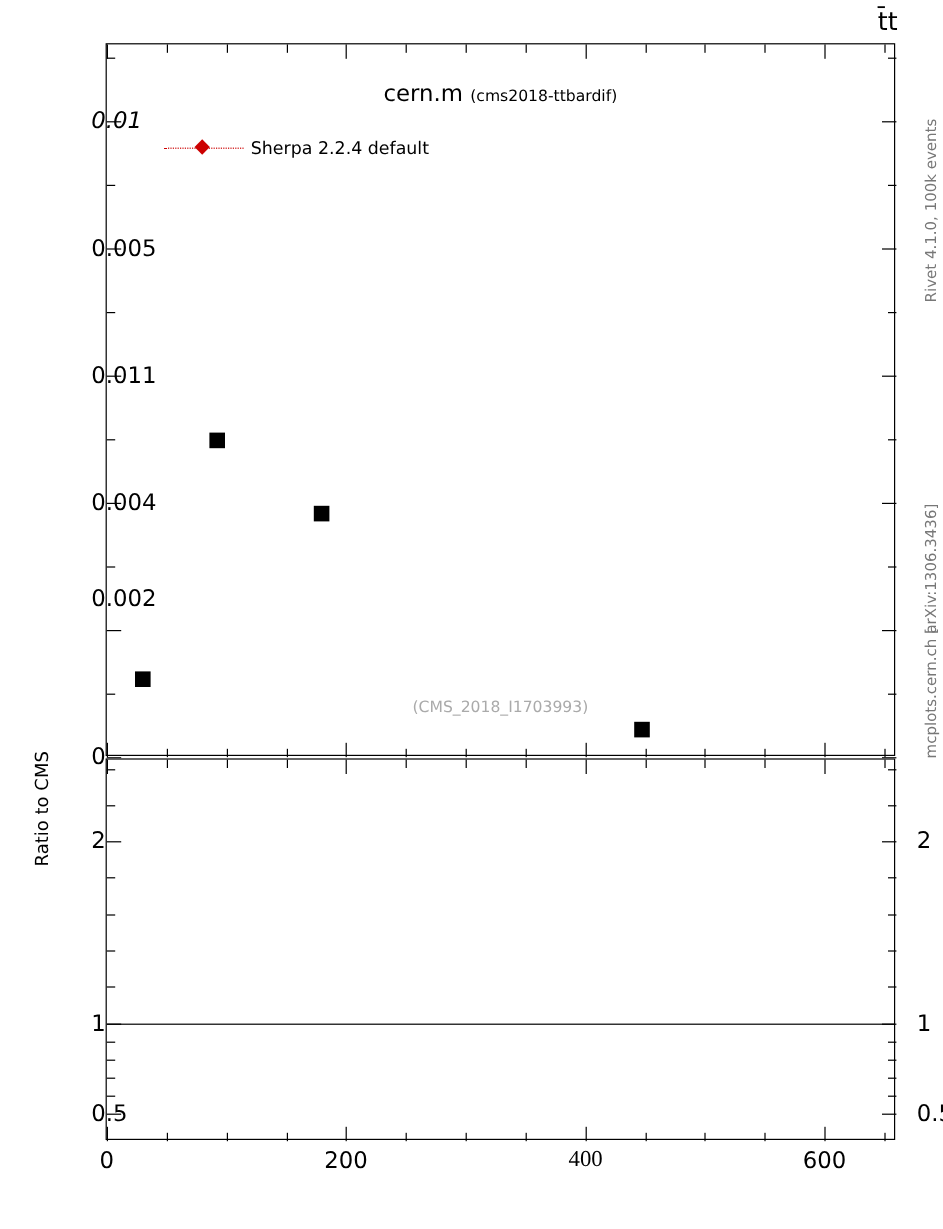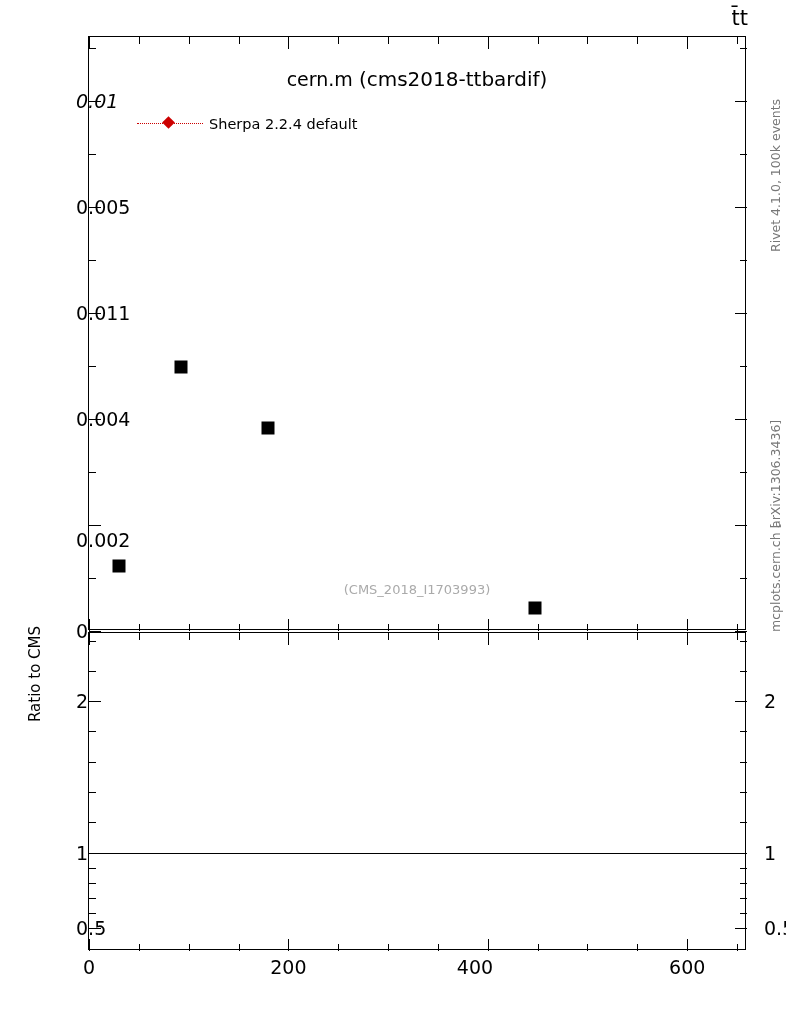--- a/index.html
+++ b/index.html
@@ -71,21 +71,21 @@
 
   .plot-title {
     position: absolute;
     left: 0;
     right: 0;
     top: 30px;
     text-align: center;
     font-size: 19px;
   }
   .plot-title .sub {
-    font-size: 20px;
+    font-size: 13px;
   }
 
   .watermark {
     position: absolute;
     left: 50%;
     transform: translateX(-50%);
     top: 545px;
     font-size: 13px;
     color: #aaaaaa;
     white-space: nowrap;
@@ -231,21 +231,21 @@
     </div>
 
     <div class="watermark">(CMS_2018_I1703993)</div>
 
     <div id="main-axes-layer">
         <div class="tick tick-y" style="left: 0px; top: 594px; width: 12px;"></div>
         <div class="tick tick-y" style="left: 646px; top: 594px; width: 12px;"></div>
         <div class="ylabel" style="top: 594px; position: absolute; left: -10px; transform: translate(-100%, -50%);">0</div>
         <div class="tick tick-y" style="left: 0px; top: 487.929px; width: 12px;"></div>
         <div class="tick tick-y" style="left: 646px; top: 487.929px; width: 12px;"></div>
-        <div class="ylabel" style="top: 503px; position: absolute; left: -10px; transform: translate(-100%, -50%);">0.002</div>
+        <div class="ylabel" style="top: 462px; position: absolute; left: -10px; transform: translate(-100%, -50%);">0.002</div>
         <div class="tick tick-y" style="left: 0px; top: 381.857px; width: 12px;"></div>
         <div class="tick tick-y" style="left: 646px; top: 381.857px; width: 12px;"></div>
         <div class="ylabel" style="top: 381.857px; position: absolute; left: -10px; transform: translate(-100%, -50%);">0.004</div>
         <div class="tick tick-y" style="left: 0px; top: 275.786px; width: 12px;"></div>
         <div class="tick tick-y" style="left: 646px; top: 275.786px; width: 12px;"></div>
         <div class="ylabel" style="top: 275.786px; position: absolute; left: -10px; transform: translate(-100%, -50%);">0.011</div>
         <div class="tick tick-y" style="left: 0px; top: 169.714px; width: 12px;"></div>
         <div class="tick tick-y" style="left: 646px; top: 169.714px; width: 12px;"></div>
         <div class="ylabel" style="top: 169.714px; position: absolute; left: -10px; transform: translate(-100%, -50%);">0.005</div>
         <div class="tick tick-y" style="left: 0px; top: 63.6429px; width: 12px;"></div>
@@ -336,21 +336,21 @@
         <div class="tick tick-y" style="left: 0px; top: 7.57143px; width: 7px;"></div>
         <div class="tick tick-y" style="left: 651px; top: 7.57143px; width: 7px;"></div>
         <div class="tick tick-x" style="left: 0px; top: 0px; height: 12px;"></div>
         <div class="tick tick-x" style="left: 0px; top: 306px; height: 12px;"></div>
         <div class="xlabel" style="left: 0px;">0</div>
         <div class="tick tick-x" style="left: 199.394px; top: 0px; height: 12px;"></div>
         <div class="tick tick-x" style="left: 199.394px; top: 306px; height: 12px;"></div>
         <div class="xlabel" style="left: 199.394px;">200</div>
         <div class="tick tick-x" style="left: 398.788px; top: 0px; height: 12px;"></div>
         <div class="tick tick-x" style="left: 398.788px; top: 306px; height: 12px;"></div>
-        <div class="xlabel" style="left: 386px;">400</div>
+        <div class="xlabel" style="left: 399px; font-family: Liberation Serif, serif;">400</div>
         <div class="tick tick-x" style="left: 598.182px; top: 0px; height: 12px;"></div>
         <div class="tick tick-x" style="left: 598.182px; top: 306px; height: 12px;"></div>
         <div class="xlabel" style="left: 598.182px;">600</div>
         <div class="tick tick-x" style="left: 49.8485px; top: 0px; height: 7px;"></div>
         <div class="tick tick-x" style="left: 49.8485px; top: 311px; height: 7px;"></div>
         <div class="tick tick-x" style="left: 99.697px; top: 0px; height: 7px;"></div>
         <div class="tick tick-x" style="left: 99.697px; top: 311px; height: 7px;"></div>
         <div class="tick tick-x" style="left: 149.545px; top: 0px; height: 7px;"></div>
         <div class="tick tick-x" style="left: 149.545px; top: 311px; height: 7px;"></div>
         <div class="tick tick-x" style="left: 249.242px; top: 0px; height: 7px;"></div>

